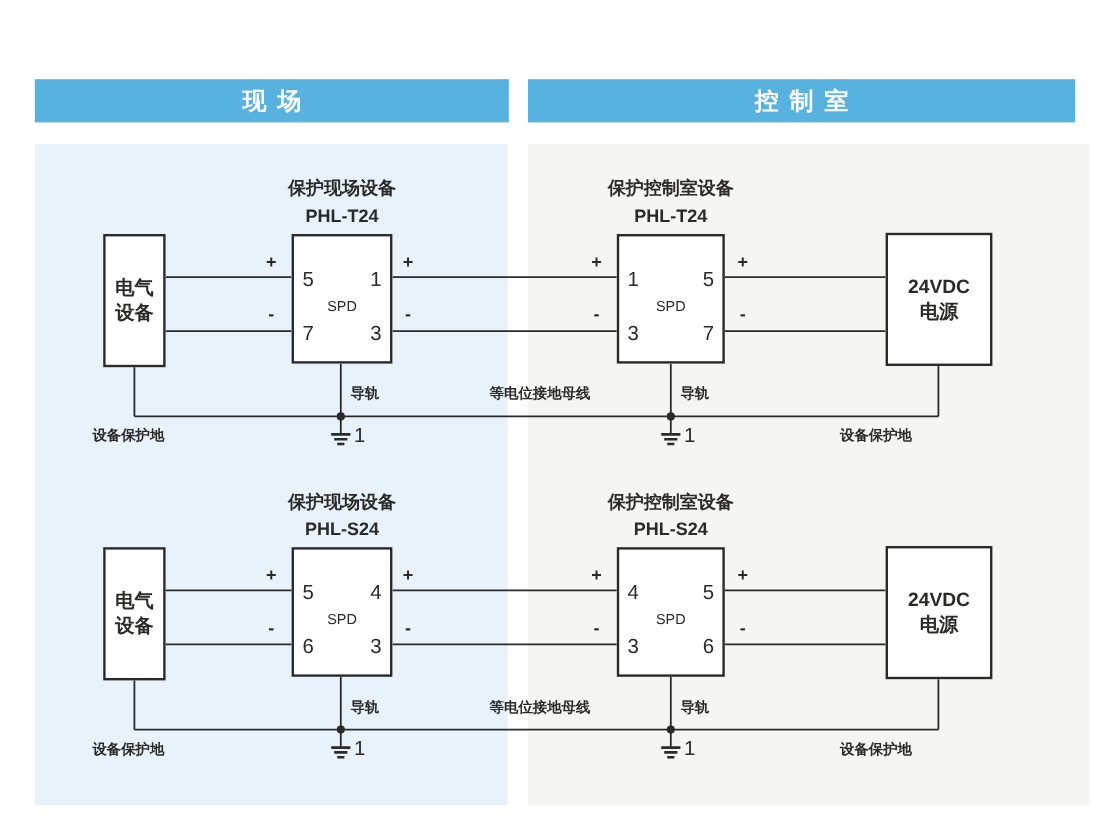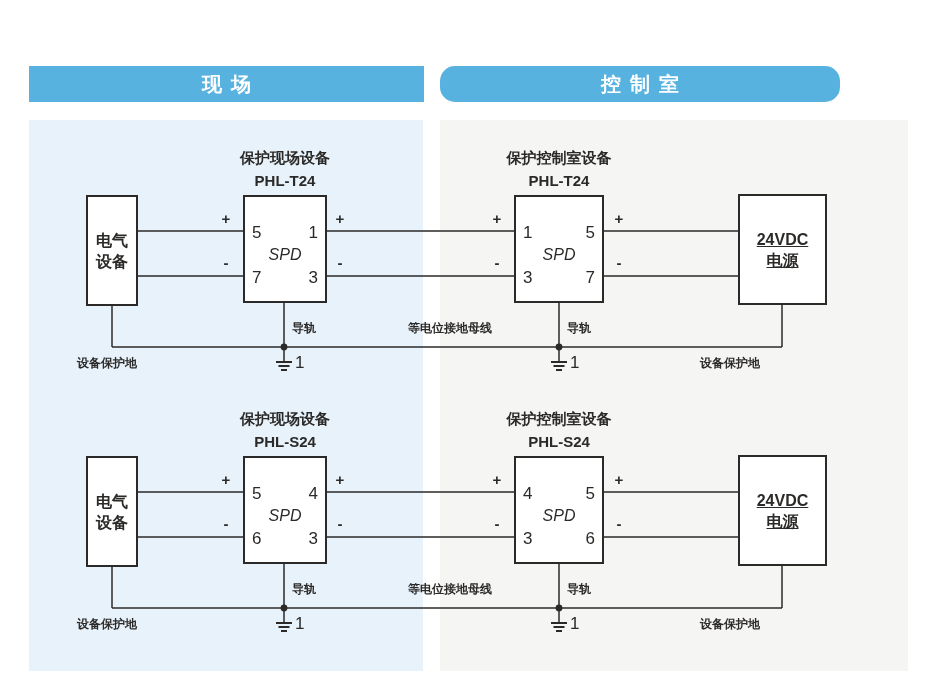--- a/index.html
+++ b/index.html
@@ -8,21 +8,21 @@
 
   
   .page-title{position:absolute;left:28px;top:13px;font-size:23px;font-weight:bold;
               letter-spacing:2px;color:var(--title-accent,#3ea2da);}
 
   
   .zone-bar{position:absolute;top:66px;height:36px;background:var(--bar-blue,#58b2e0);
             color:#ffffff;font-size:20px;font-weight:bold;display:flex;align-items:center;
             justify-content:center;letter-spacing:0.45em;text-indent:0.45em;}
   .zone-bar.field{left:29px;width:395px;}
-  .zone-bar.control{left:440px;width:400px;border-radius:15px;}
+  .zone-bar.control{left:440px;width:456px;}
 
   
   .panel{position:absolute;top:120px;height:551px;}
   .panel.field{left:29px;width:394px;background:var(--panel-field-bg,#e7f2fb);}
   .panel.control{left:440px;width:468px;background:var(--panel-control-bg,#f5f5f3);}
 
   
   .diagram{position:absolute;left:0;width:929px;height:250px;}
   .diagram.d0{top:140px;}
   .diagram.d1{top:401px;}
@@ -32,28 +32,28 @@
   .unit-title{position:absolute;width:220px;text-align:center;font-weight:bold;font-size:15px;line-height:17px;}
   .unit-title.field{left:175px;top:9px;}
   .unit-title.control{left:449px;top:9px;}
   .unit-title .model{font-weight:bold;margin-top:6px;}
 
   
   .dbox{position:absolute;box-sizing:border-box;border:2px solid var(--line-dark,#2b2a28);
         background:#ffffff;display:flex;flex-direction:column;align-items:center;
         justify-content:center;font-size:16px;font-weight:bold;line-height:21px;}
   .eq-box{left:86px;top:55px;width:52px;height:111px;}
-  .pwr-box{left:738px;top:54px;width:89px;height:111px;text-decoration:underline;}
+  .pwr-box{left:738px;top:54px;width:89px;height:111px;}
   .spd-box{position:absolute;box-sizing:border-box;border:2px solid var(--line-dark,#2b2a28);background:#ffffff;}
   .spd-field{left:243px;top:55px;width:84px;height:108px;}
   .spd-control{left:514px;top:55px;width:90px;height:108px;}
   .term{position:absolute;font-size:17px;line-height:20px;}
   .t-tl{left:7px;top:26px;} .t-tr{right:7px;top:26px;}
   .t-bl{left:7px;top:71px;} .t-br{right:7px;top:71px;}
-  .spd-name{position:absolute;left:0;right:0;top:48px;text-align:center;font-size:16px;line-height:20px;font-style:italic;}
+  .spd-name{position:absolute;left:0;right:0;top:48px;text-align:center;font-size:12px;line-height:20px;}
 
   
   .pol{position:absolute;width:20px;text-align:center;font-size:15px;font-weight:bold;line-height:16px;}
   .pol.plus{top:71px;} .pol.minus{top:115px;}
   .pf-l{left:216px;} .pf-r{left:330px;} .pc-l{left:487px;} .pc-r{left:609px;}
 
   
   .lbl{position:absolute;font-size:12px;font-weight:bold;line-height:19px;white-space:nowrap;font-family:Liberation Serif, serif;}
   .rail-f{left:292px;top:179px;}
   .rail-c{left:567px;top:179px;}

